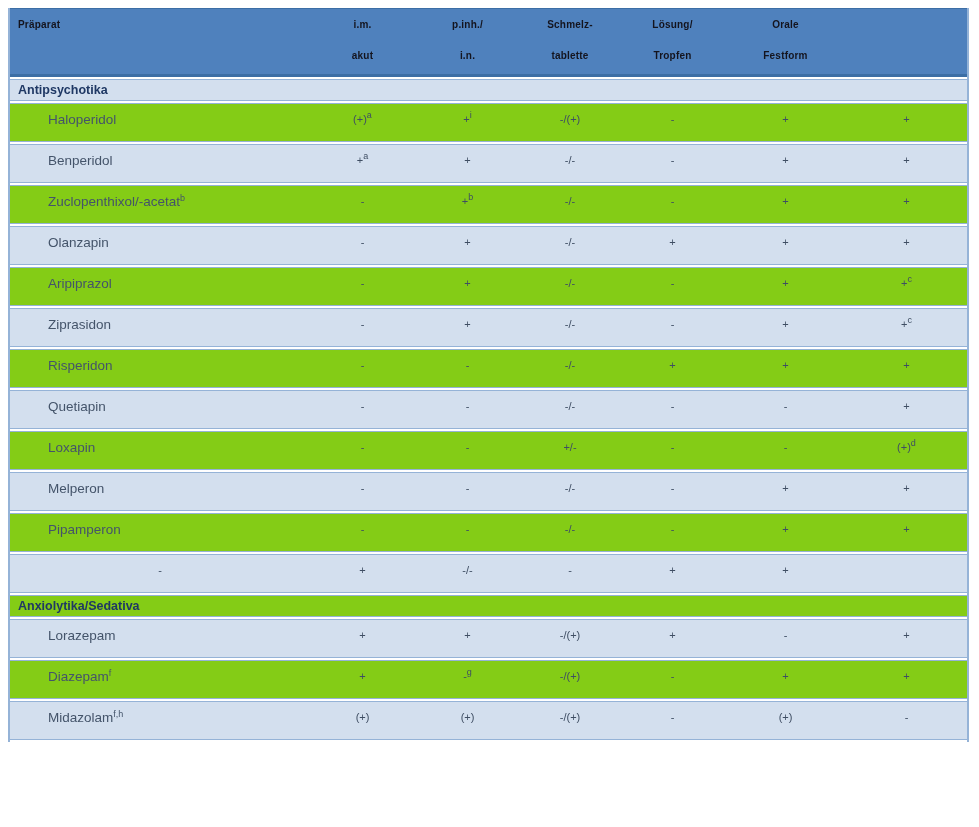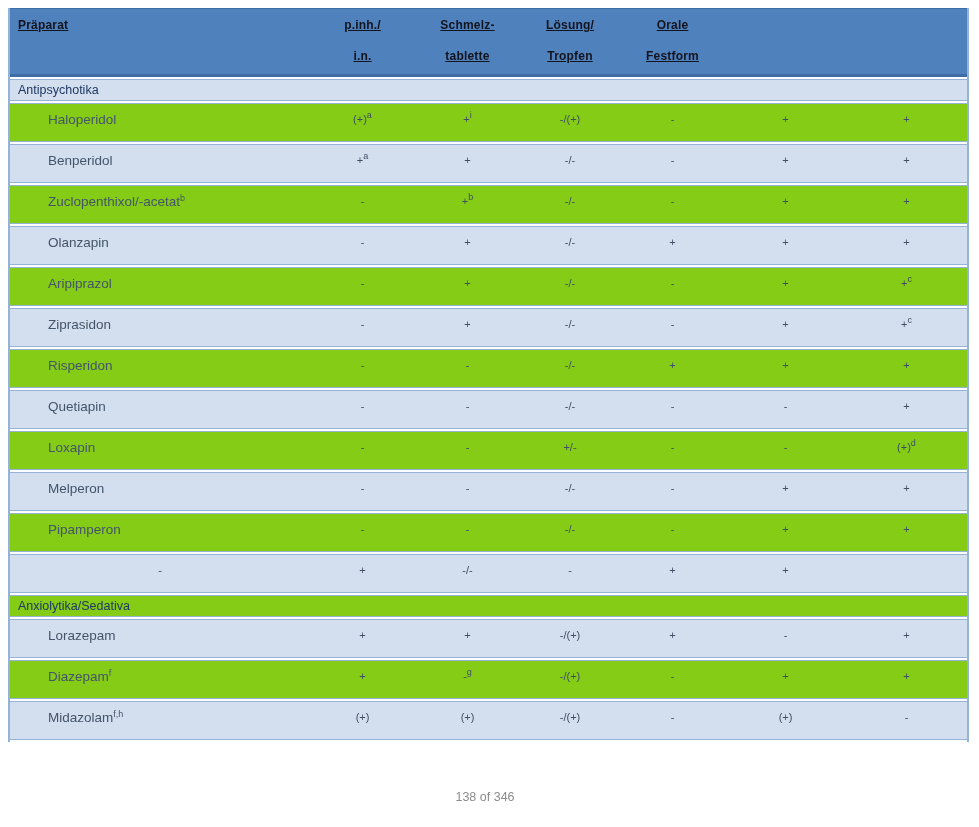--- a/index.html
+++ b/index.html
@@ -38,24 +38,23 @@
     height: 69px;
   }
   .hcell {
     display: flex;
     flex-direction: column;
     justify-content: space-between;
     padding: 9px 2px 11px 2px;
     box-sizing: border-box;
     text-align: center;
     font-weight: bold;
-    font-size: 12px;
+    font-size: 10px;
     color: var(--header-text, #14141e);
     letter-spacing: 0.2px;
-    text-decoration: underline;
   }
   .hcell.first {
     text-align: left;
     padding-left: 8px;
     justify-content: flex-start;
   }
   .hline { line-height: 14px; }
   
   .trow {
     border-top: 1px solid var(--border-blue, #95B3D7);
@@ -63,21 +62,21 @@
     margin-bottom: 2px;
     background: #84cc16;
     min-height: 39px;
   }
   .trow.banded { background: var(--band-bg, #D3DFEE); }
   .trow.section {
     min-height: 20px;
   }
   .section-title {
     grid-column: 1 / -1;
-    font-weight: normal;
+    font-weight: bold;
     font-size: 12.5px;
     color: var(--section-text, #1F3864);
     padding: 3px 0 3px 8px;
     align-self: center;
   }
   .name-cell {
     font-size: 13.5px;
     color: var(--name-text, #44546A);
     padding: 8px 2px 4px 38px;
     box-sizing: border-box;
@@ -107,20 +106,24 @@
 </head>
 <body>
 
 <div class="page">
   <div class="med-table">
     <div class="thead grid-row" id="thead">
         <div class="hcell first">
           <div class="hline">Präparat</div>
         </div>
         <div class="hcell">
+          <div class="hline">i.m.</div>
+          <div class="hline">akut</div>
+        </div>
+        <div class="hcell">
           <div class="hline">p.inh./</div>
           <div class="hline">i.n.</div>
         </div>
         <div class="hcell">
           <div class="hline">Schmelz-</div>
           <div class="hline">tablette</div>
         </div>
         <div class="hcell">
           <div class="hline">Lösung/</div>
           <div class="hline">Tropfen</div>
@@ -266,14 +269,13 @@
           <div class="name-cell">Midazolam<sup>f,h</sup></div>
           <div class="val-cell">(+)</div>
           <div class="val-cell">(+)</div>
           <div class="val-cell">-/(+)</div>
           <div class="val-cell">-</div>
           <div class="val-cell">(+)</div>
           <div class="val-cell">-</div>
         </div>
       </div>
   </div>
-  <div class="footer">138 of 346</div>
 </div>
 
 </body></html>

